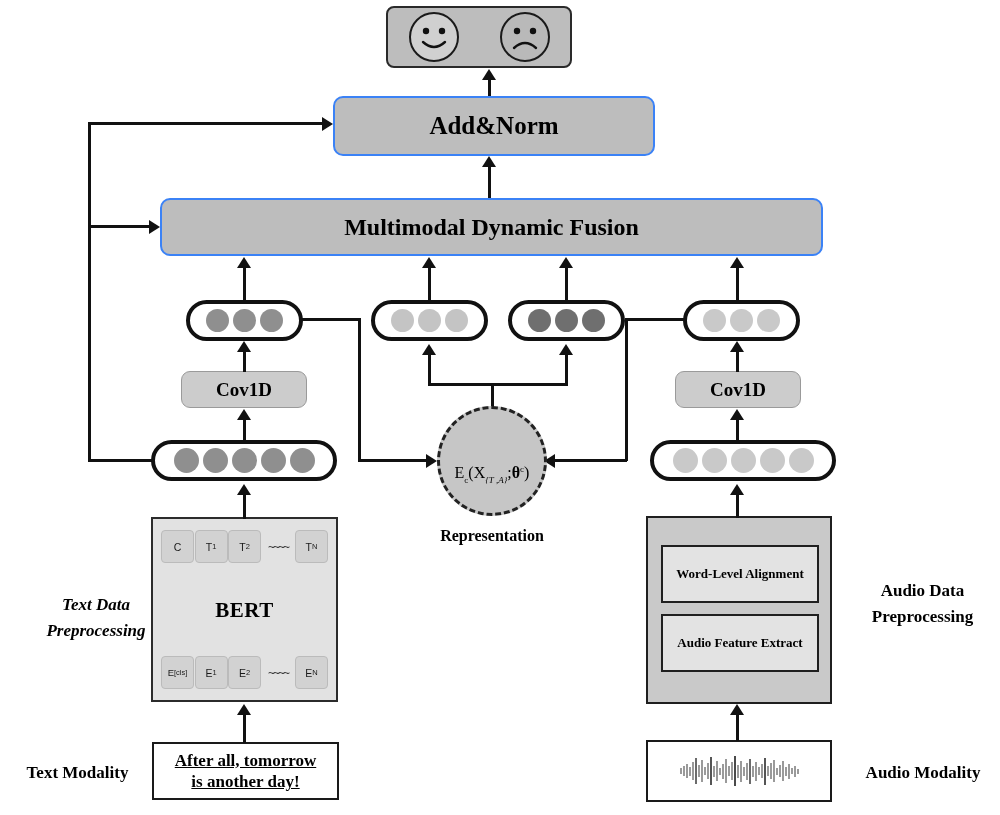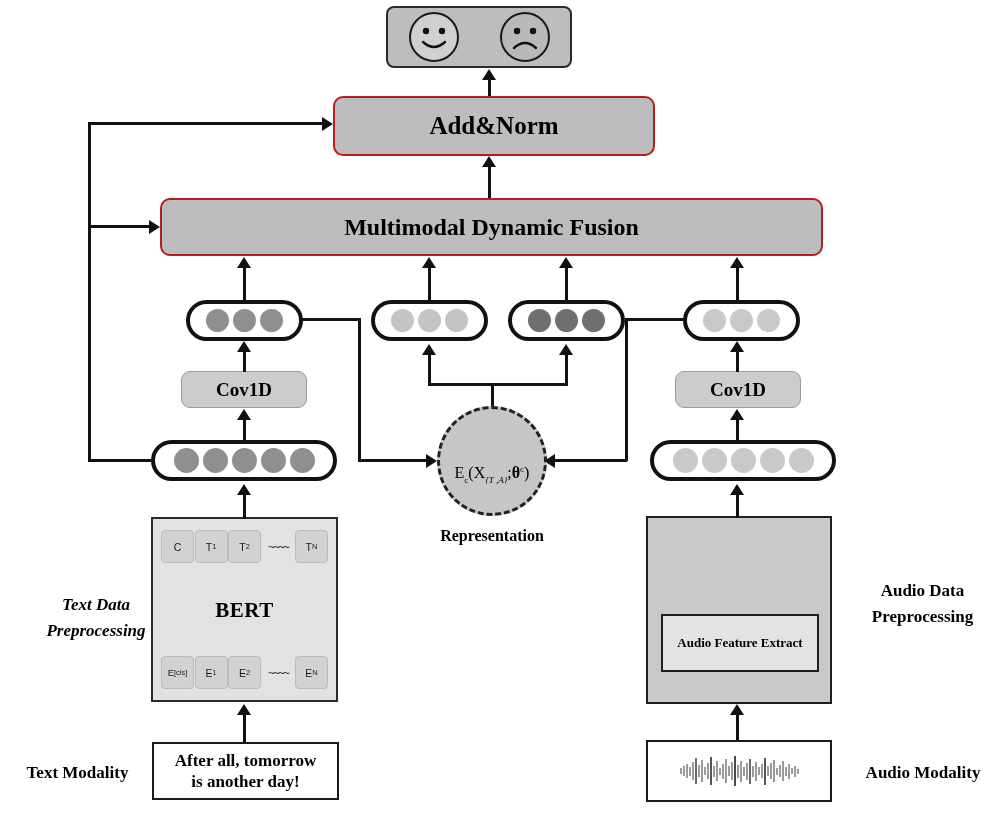--- a/index.html
+++ b/index.html
@@ -12,21 +12,21 @@
     height: 815px;
     background: #ffffff;
     font-family: "Liberation Serif", serif;
     overflow: hidden;
   }
   .abs { position: absolute; }
 
   
   .gray-round {
     background: #bdbdbd;
-    border: 2px solid #b91c1c;
+    border: 2px solid #3b82f6;
     border-radius: 10px;
     box-sizing: border-box;
     display: flex;
     align-items: center;
     justify-content: center;
     font-weight: bold;
     color: #000;
   }
   .light-round {
     background: #cccccc;
@@ -42,20 +42,21 @@
   .plain-box {
     background: #ffffff;
     border: 2px solid #1a1a1a;
     box-sizing: border-box;
     display: flex;
     align-items: center;
     justify-content: center;
     text-align: center;
     font-weight: bold;
     color: #000;
+    text-decoration: underline;
   }
 
   
   .capsule {
     border: 4px solid #111;
     border-radius: 999px;
     background: #ffffff;
     box-sizing: border-box;
     display: flex;
     align-items: center;
@@ -366,20 +367,23 @@
   <div class="plain-box abs" style="left:152px; top:742px; width:187px; height:58px; font-size:17px; line-height:1.25;">
     <div>
       <div>After all, tomorrow</div>
       <div>is another day!</div>
     </div>
   </div>
   <div class="vline abs" style="left:243px; top:715px; height:28px;"></div>
   <div class="arrow-up abs" style="left:237px; top:704px;"></div>
 
   <div class="audio-block abs" style="left:646px; top:516px; width:186px; height:188px;">
+    <div class="audio-sub abs" style="left:13px; top:27px; width:158px; height:58px;">
+      <span>Word-Level Alignment</span>
+    </div>
     <div class="audio-sub abs" style="left:13px; top:96px; width:158px; height:58px;">
       <span>Audio Feature Extract</span>
     </div>
   </div>
   <div class="vline abs" style="left:736px; top:495px; height:23px;"></div>
   <div class="arrow-up abs" style="left:730px; top:484px;"></div>
 
   <div class="plain-box abs" style="left:646px; top:740px; width:186px; height:62px;">
     <div class="wave" style="width:150px;">
       <span class="wbar" style="height:6px;"></span>

